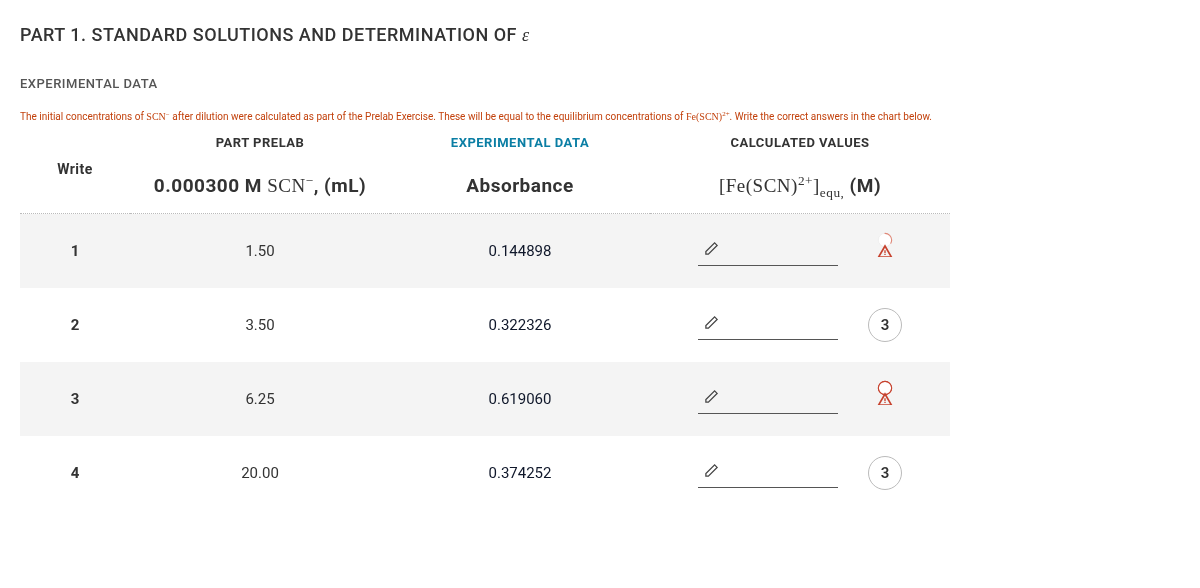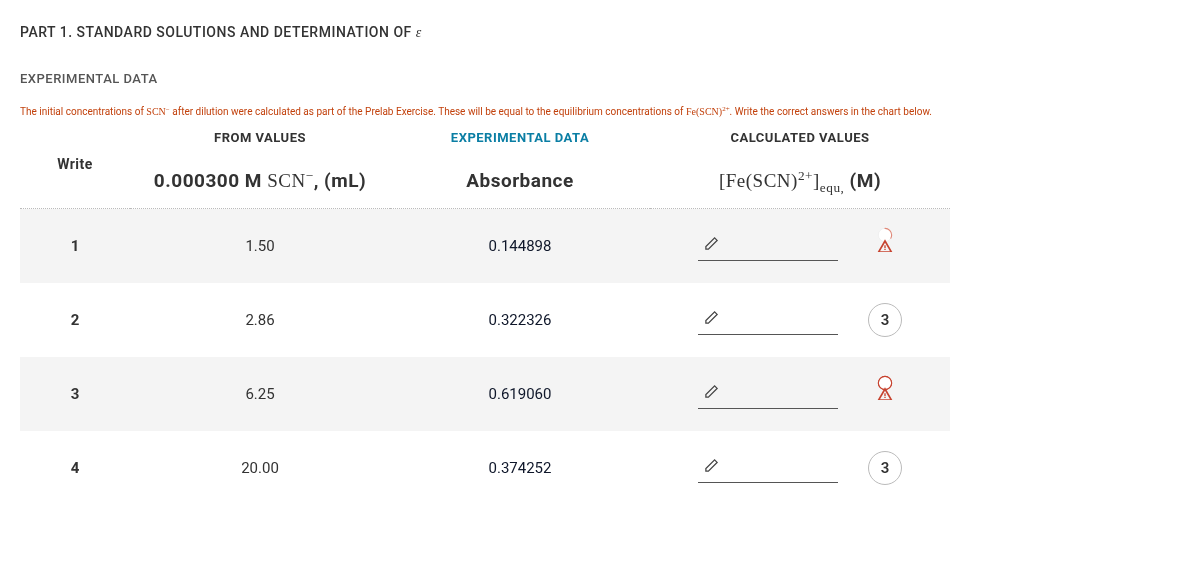--- a/index.html
+++ b/index.html
@@ -4,21 +4,21 @@
 <style>
   * { box-sizing: border-box; margin: 0; padding: 0; }
   body {
     font-family: -apple-system, BlinkMacSystemFont, "Segoe UI", Roboto, Helvetica, Arial, sans-serif;
     background: #ffffff;
     color: #333;
     padding: 24px 20px;
     width: 1200px;
   }
   h1 {
-    font-size: 14px;
+    font-size: 18px;
     font-weight: 500;
     letter-spacing: 0.5px;
     color: #333;
     margin-bottom: 30px;
   }
   h1 .eps { font-style: italic; font-family: Georgia, serif; }
   h2 {
     font-size: 13px;
     font-weight: 500;
     letter-spacing: 0.5px;
@@ -133,21 +133,21 @@
 <table>
   <colgroup>
     <col style="width:110px">
     <col style="width:260px">
     <col style="width:260px">
     <col style="width:300px">
   </colgroup>
   <thead>
     <tr>
       <th rowspan="2" class="sample-h">Write</th>
-      <th>FROM VALUES</th>
+      <th>PART PRELAB</th>
       <th class="blue">EXPERIMENTAL DATA</th>
       <th>CALCULATED VALUES</th>
     </tr>
     <tr class="sub">
       <th>
         <span>0.000300 M </span><span class="formula-h"><span>SCN</span><span class="sup-minus">−</span></span><span>, (mL)</span>
       </th>
       <th>Absorbance</th>
       <th>
         <span class="formula-h"><span>[Fe(SCN)</span><sup>2+</sup>]<sub>equ,</sub></span><span> (M)</span>
@@ -173,21 +173,21 @@
                 <span style="position: relative; display: inline-flex;">
                   <svg viewBox="0 0 24 24" fill="currentColor">
                     <path d="M12 2L1 21h22L12 2zm0 5l7.5 13h-15L12 7zm-1 4v4h2v-4h-2zm0 5v2h2v-2h-2z"></path>
                   </svg>
                 </span>
               </div>
             </div></td>
         </tr>
         <tr>
           <td>2</td>
-          <td>2.86</td>
+          <td>3.50</td>
           <td class="abs-val"><a href="#">0.322326</a></td>
           <td><div class="input-slot">
               <div class="field">
                 <span><svg viewBox="0 0 24 24" fill="none" stroke="currentColor" stroke-width="2">
                     <path d="M17 3l4 4L7 21H3v-4L17 3z"></path>
                   </svg></span>
               </div>
               <div class="badge tries">3</div>
             </div></td>
         </tr>

